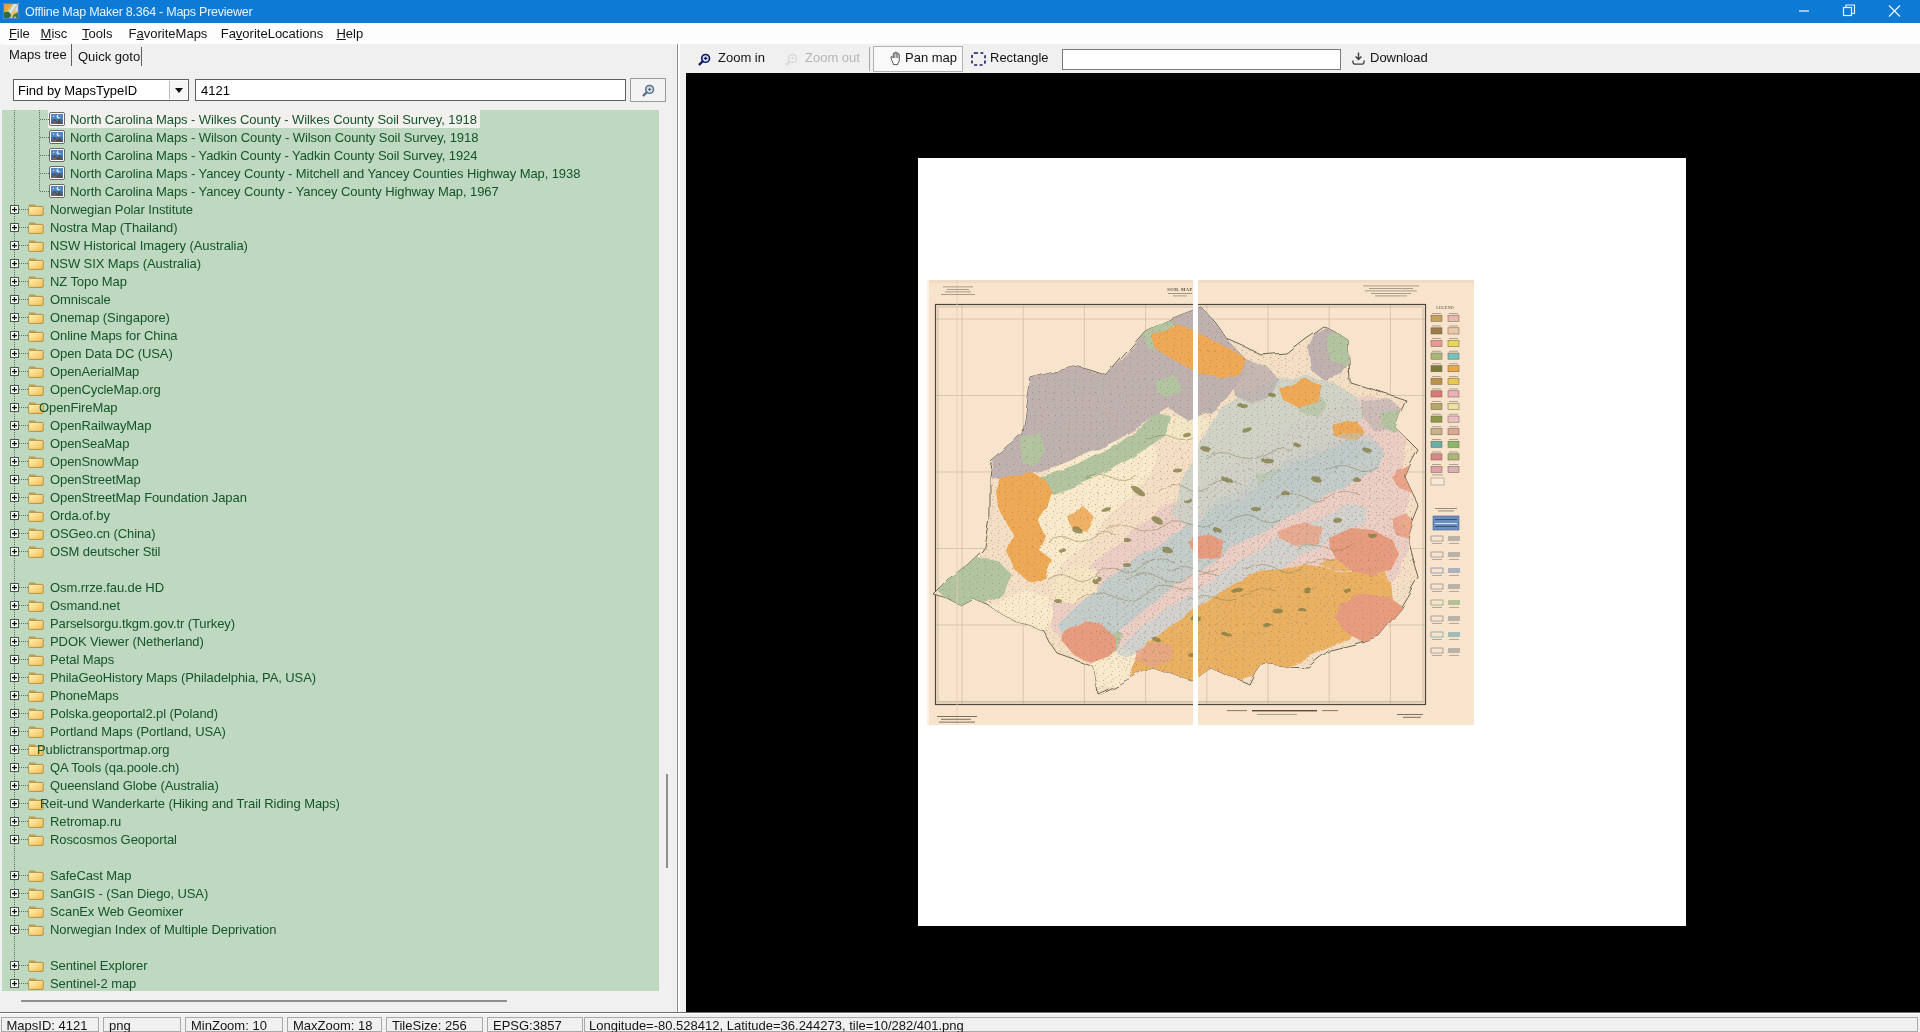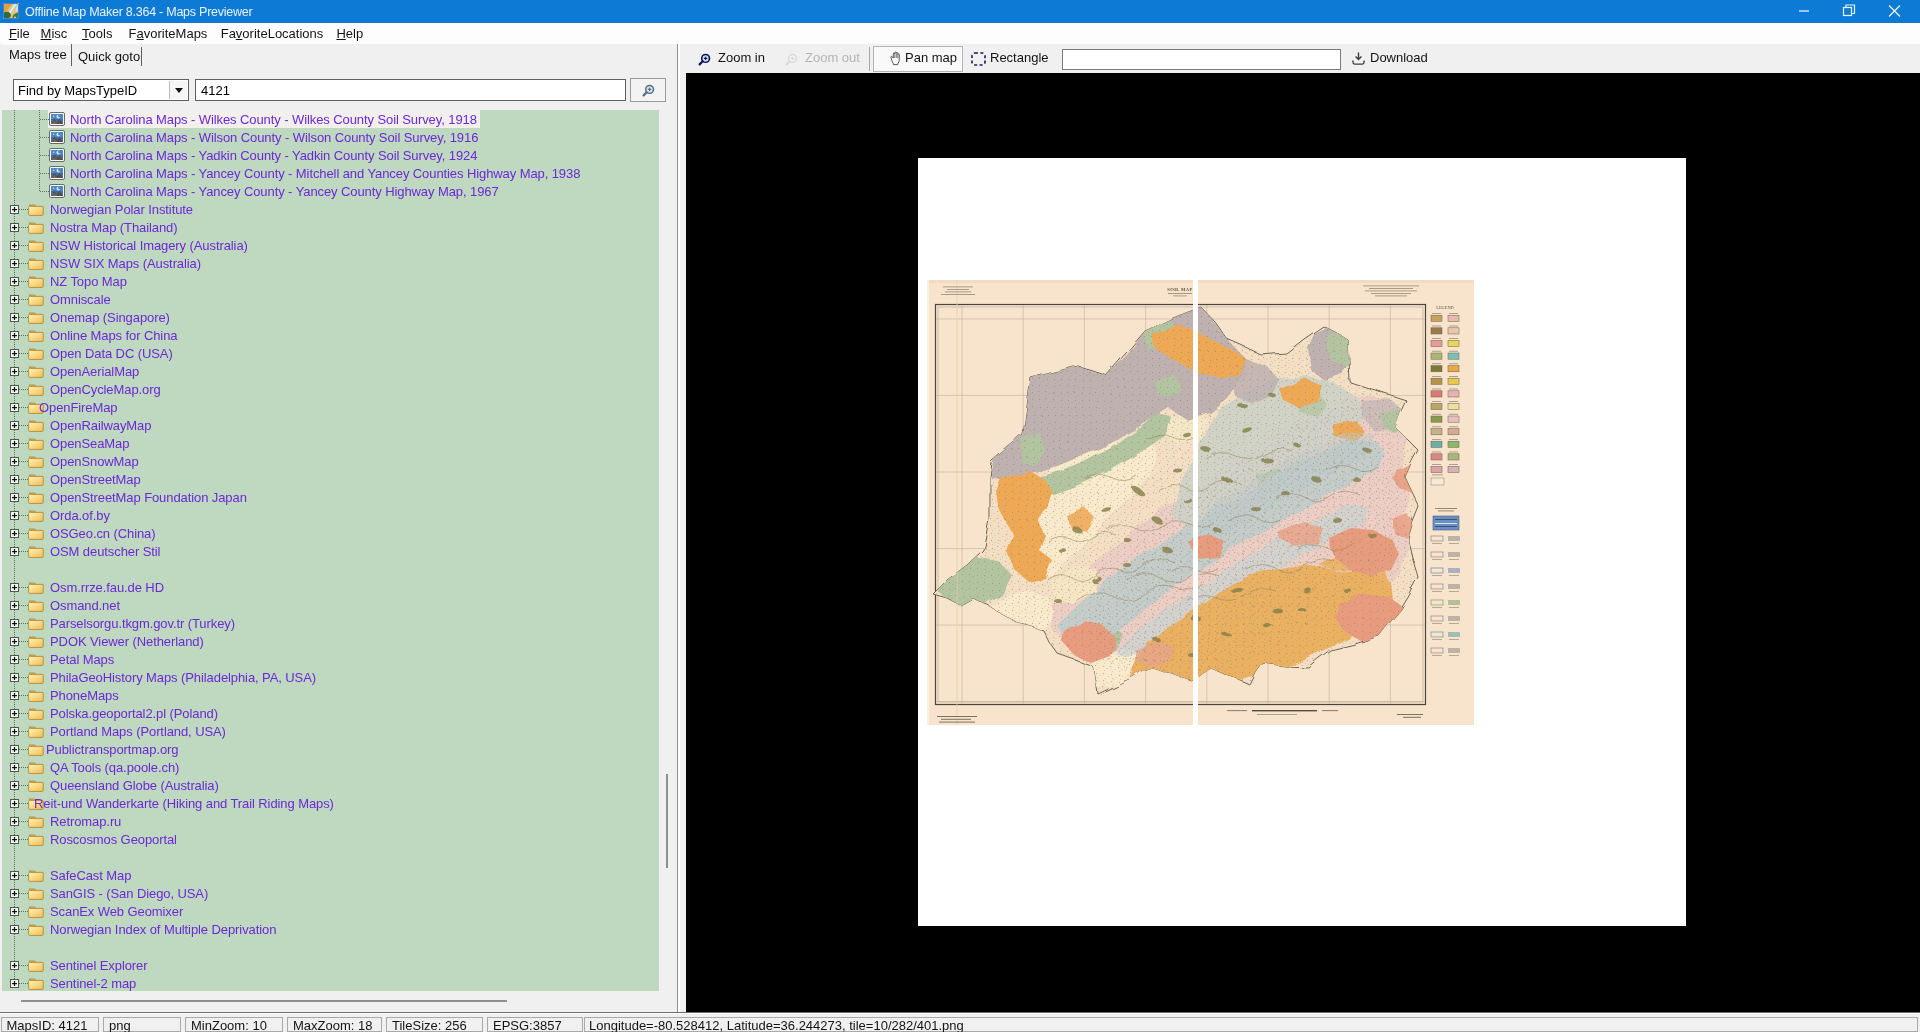--- a/index.html
+++ b/index.html
@@ -13,21 +13,21 @@
 #toolbar{position:absolute;left:686px;top:44px;width:1234px;height:29px;background:#f0f0f0;font-size:13px;color:#141414}
 #mapblack{position:absolute;left:686px;top:73px;width:1234px;height:939px;background:#000}
 #page{position:absolute;left:232px;top:85px;width:768px;height:768px;background:#fff}
 #statusbar{position:absolute;left:0;top:1012px;width:1920px;height:20px;background:#f0f0f0;border-top:1px solid #6e6e6e;box-shadow:inset 0 1px 0 #ffffff;font-size:13px;color:#141414}
 .spanel{position:absolute;top:3.5px;height:15px;border:1px solid #a9a9a9;background:#f0f0f0}
 .spanel span{position:absolute;left:5px;top:0.5px;white-space:nowrap}
 .tab{position:absolute;background:#f0f0f0;font-size:13px;color:#141414}
 .vdots{position:absolute;width:1px;background-image:repeating-linear-gradient(to bottom,#5d6e60 0 1px,transparent 1px 2px)}
 .hdots{position:absolute;height:1px;background-image:repeating-linear-gradient(to right,#5d6e60 0 1px,transparent 1px 2px)}
 #tree{position:absolute;left:2px;top:66px;width:657px;height:881px;background:#bed9bf;overflow:hidden}
-.trow{position:absolute;left:0;width:657px;height:18px;font-size:13px;color:#6d28d9}
+.trow{position:absolute;left:0;width:657px;height:18px;font-size:13px;color:#14532d}
 .ttx{position:absolute;top:1.5px;white-space:nowrap;letter-spacing:-0.09px}
 .sel{position:absolute;left:46px;top:0;width:432px;height:18px;background:#f1f0ec}
 .tbtx{position:absolute;top:6px;white-space:nowrap}
 </style></head>
 <body>
 <div id="titlebar">
 <svg width="16" height="16" viewBox="0 0 16 16" style="position:absolute;left:3px;top:3px">
       <rect width="16" height="16" rx="1.5" fill="#e9c26a"></rect>
       <path d="M0 0 h10 l-7 9 q-3 1 -3-1 z" fill="#e8a23c"></path>
       <path d="M16 0 v7 l-4 2 l3-9 z" fill="#cfe3f2"></path>
@@ -108,21 +108,21 @@
         <svg width="16" height="14" viewBox="0 0 16 14" style="position:absolute;left:47px;top:2px">
           <rect x="0.5" y="0.5" width="15" height="13" rx="1.5" fill="#ffffff" stroke="#6a6a6a" stroke-width="1"></rect>
           <rect x="2" y="2" width="12" height="10" fill="#3f6fae"></rect>
           <rect x="2" y="2" width="12" height="5" fill="#4e86c6"></rect>
           <circle cx="9.5" cy="4.5" r="2" fill="#cde9f2"></circle>
           <circle cx="10.7" cy="3.8" r="1.7" fill="#4e86c6"></circle>
           <circle cx="4.6" cy="4.2" r="0.8" fill="#bfe0ee"></circle>
           <path d="M2 12 L5.5 6.5 L8 10 L10.5 7 L14 12 Z" fill="#565049"></path>
           <path d="M2 12 L5.5 8.5 L8.5 12 Z" fill="#6b655c"></path>
         </svg>
-        <span class="ttx" style="left:68px">North Carolina Maps - Wilson County - Wilson County Soil Survey, 1916</span>
+        <span class="ttx" style="left:68px">North Carolina Maps - Wilson County - Wilson County Soil Survey, 1918</span>
       </div>
 <div class="trow" style="top:36px">
         <div class="hdots" style="left:38px;width:9px;top:9px"></div>
         <svg width="16" height="14" viewBox="0 0 16 14" style="position:absolute;left:47px;top:2px">
           <rect x="0.5" y="0.5" width="15" height="13" rx="1.5" fill="#ffffff" stroke="#6a6a6a" stroke-width="1"></rect>
           <rect x="2" y="2" width="12" height="10" fill="#3f6fae"></rect>
           <rect x="2" y="2" width="12" height="5" fill="#4e86c6"></rect>
           <circle cx="9.5" cy="4.5" r="2" fill="#cde9f2"></circle>
           <circle cx="10.7" cy="3.8" r="1.7" fill="#4e86c6"></circle>
           <circle cx="4.6" cy="4.2" r="0.8" fill="#bfe0ee"></circle>
@@ -720,21 +720,21 @@
         <svg width="16" height="13" viewBox="0 0 16 13" style="position:absolute;left:26px;top:2.5px">
           <defs>
             <linearGradient id="fg" x1="0" y1="0" x2="1" y2="1">
               <stop offset="0" stop-color="#fdf4b8"></stop>
               <stop offset="1" stop-color="#f3bd51"></stop>
             </linearGradient>
           </defs>
           <path d="M1 2 h6 l1 2 h7 v2 h-7 z" fill="#e9b64f" stroke="#b08a3c" stroke-width="0.8"></path>
           <rect x="0.6" y="3.4" width="14.6" height="9" rx="0.8" fill="url(#fg)" stroke="#b08a3c" stroke-width="0.9"></rect>
         </svg>
-        <span class="ttx" style="left:44px">Publictransportmap.org</span>
+        <span class="ttx" style="left:35px">Publictransportmap.org</span>
       </div>
 <div class="trow" style="top:648px">
         <div class="hdots" style="left:17px;width:9px;top:9px"></div>
         <svg width="9" height="9" viewBox="0 0 9 9" style="position:absolute;left:8px;top:4.5px">
           <rect x="0.5" y="0.5" width="8" height="8" fill="#f2f6f0" stroke="#4c5a4e" stroke-width="1"></rect>
           <rect x="2" y="4" width="5" height="1.2" fill="#111"></rect>
           <rect x="3.9" y="2" width="1.2" height="5" fill="#111"></rect>
         </svg>
         <svg width="16" height="13" viewBox="0 0 16 13" style="position:absolute;left:26px;top:2.5px">
           <defs>
@@ -777,21 +777,21 @@
         <svg width="16" height="13" viewBox="0 0 16 13" style="position:absolute;left:26px;top:2.5px">
           <defs>
             <linearGradient id="fg" x1="0" y1="0" x2="1" y2="1">
               <stop offset="0" stop-color="#fdf4b8"></stop>
               <stop offset="1" stop-color="#f3bd51"></stop>
             </linearGradient>
           </defs>
           <path d="M1 2 h6 l1 2 h7 v2 h-7 z" fill="#e9b64f" stroke="#b08a3c" stroke-width="0.8"></path>
           <rect x="0.6" y="3.4" width="14.6" height="9" rx="0.8" fill="url(#fg)" stroke="#b08a3c" stroke-width="0.9"></rect>
         </svg>
-        <span class="ttx" style="left:32px">Reit-und Wanderkarte (Hiking and Trail Riding Maps)</span>
+        <span class="ttx" style="left:38px">Reit-und Wanderkarte (Hiking and Trail Riding Maps)</span>
       </div>
 <div class="trow" style="top:702px">
         <div class="hdots" style="left:17px;width:9px;top:9px"></div>
         <svg width="9" height="9" viewBox="0 0 9 9" style="position:absolute;left:8px;top:4.5px">
           <rect x="0.5" y="0.5" width="8" height="8" fill="#f2f6f0" stroke="#4c5a4e" stroke-width="1"></rect>
           <rect x="2" y="4" width="5" height="1.2" fill="#111"></rect>
           <rect x="3.9" y="2" width="1.2" height="5" fill="#111"></rect>
         </svg>
         <svg width="16" height="13" viewBox="0 0 16 13" style="position:absolute;left:26px;top:2.5px">
           <defs>

